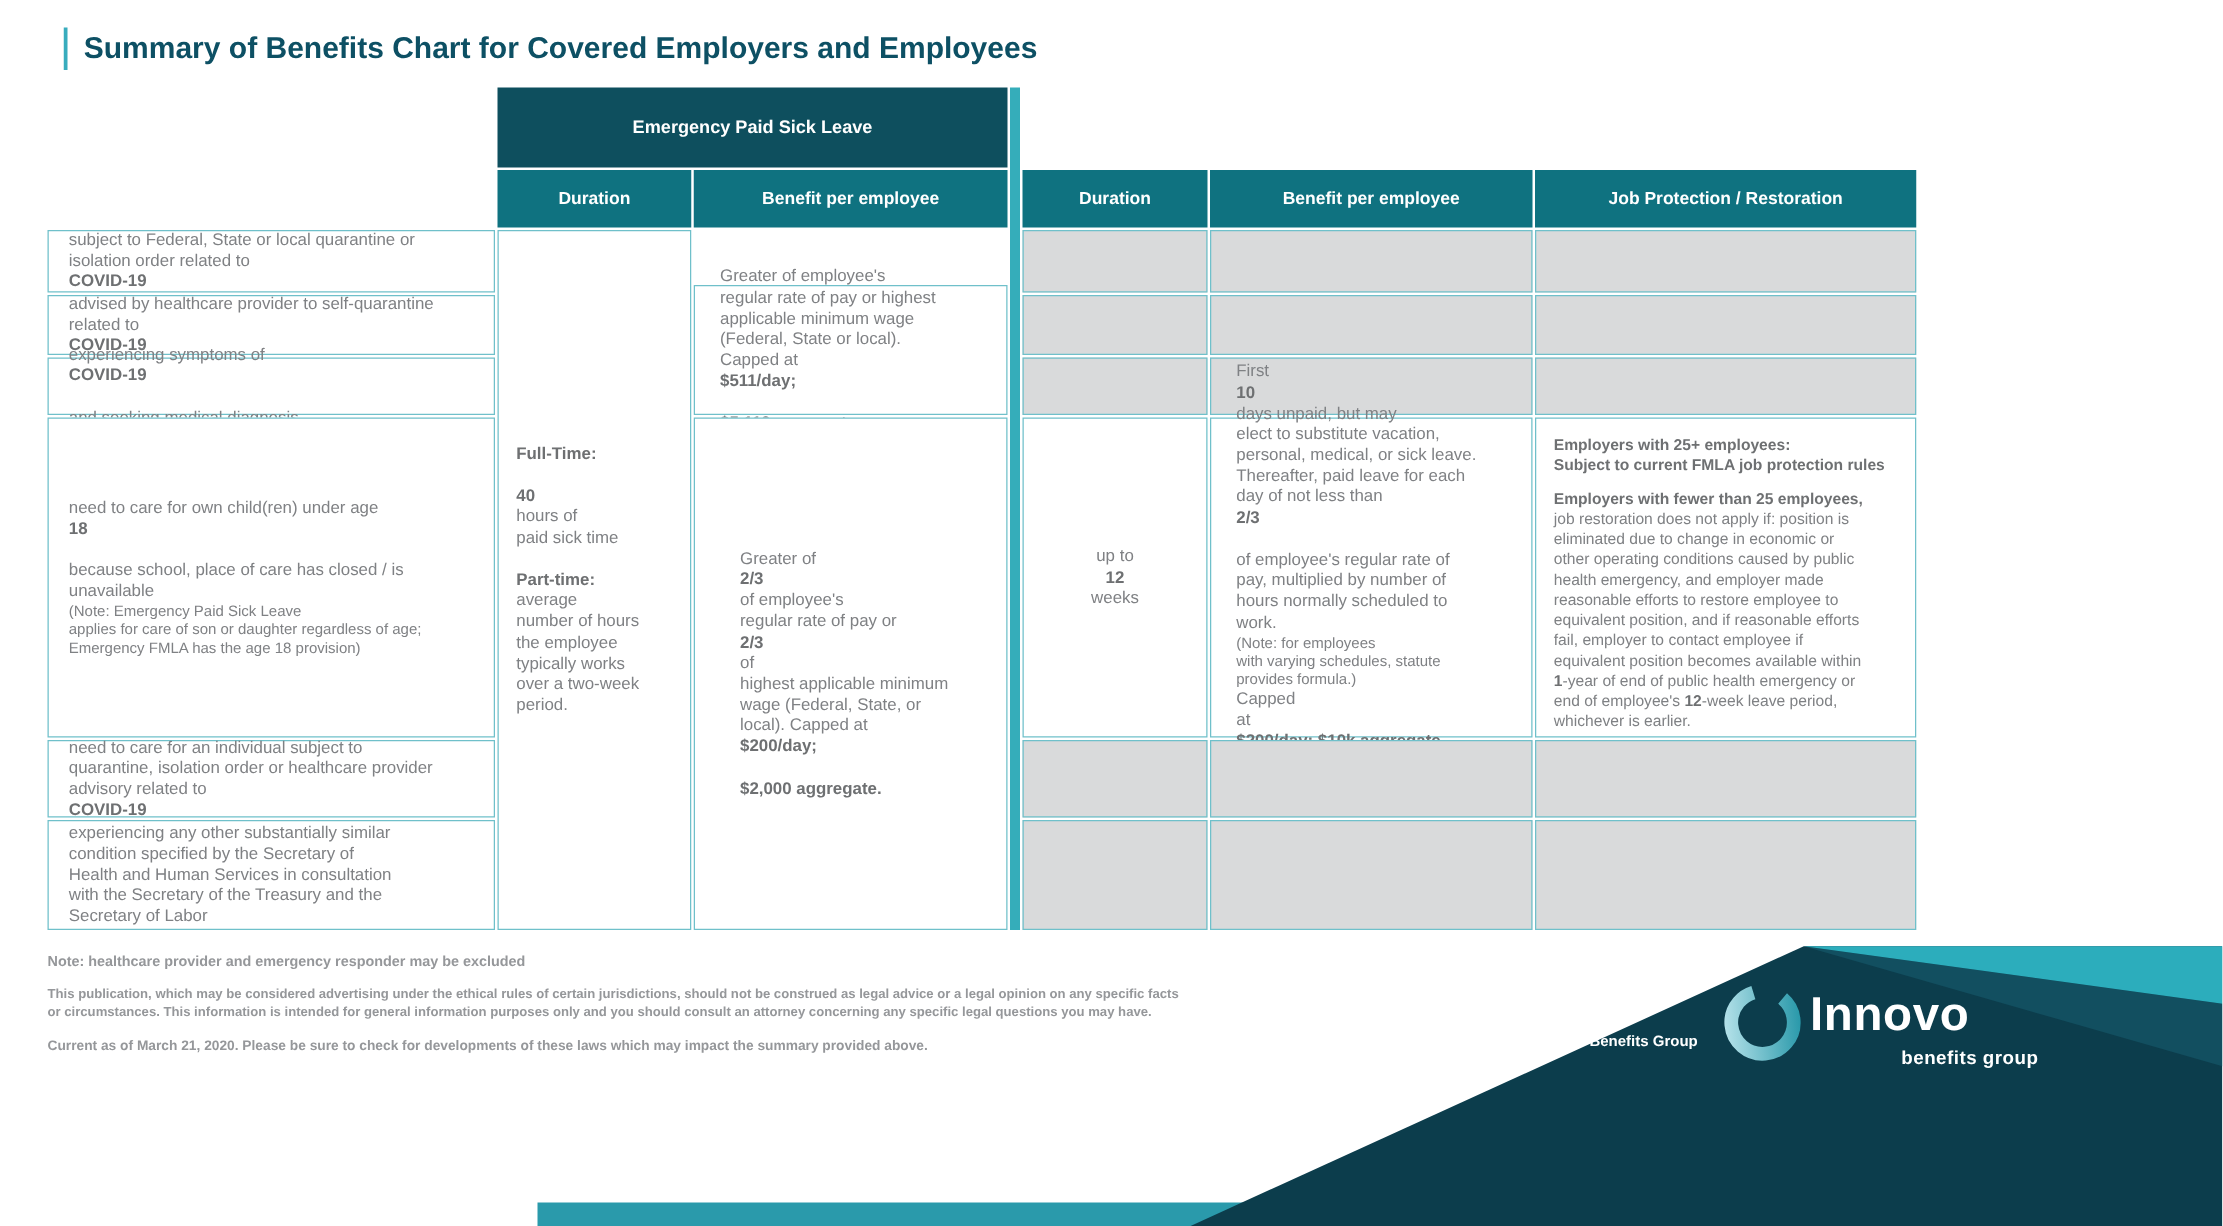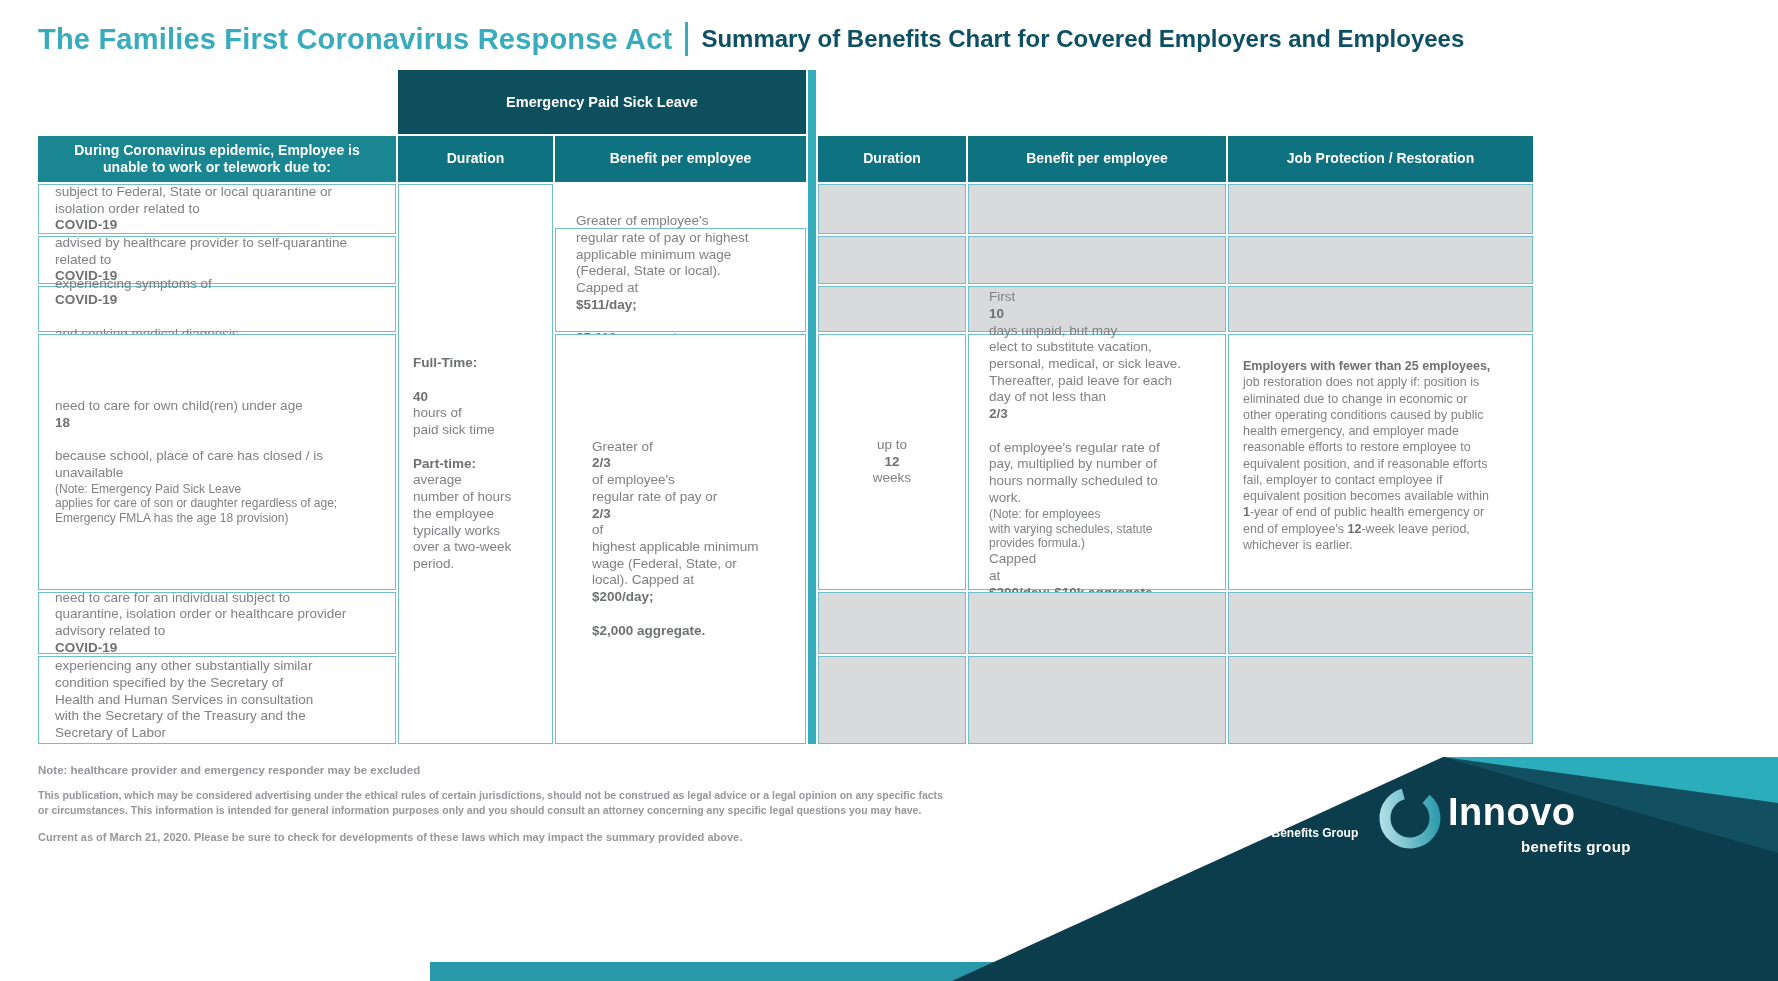--- a/index.html
+++ b/index.html
@@ -97,34 +97,32 @@
   }
   .brand-tagline {
     position: absolute; left: 1521px; top: 838px;
     color: #ffffff; font-size: 15px; font-weight: bold; letter-spacing: 0.4px;
   }
 </style>
 </head>
 <body>
 
 <div class="titlebar">
-  <span class="title-main">The Families First Coronavirus Response Act</span>
   <span class="title-sep"></span>
   <span class="title-sub">Summary of Benefits Chart for Covered Employers and Employees</span>
 </div>
 
 <div class="chart">
 
   <div class="cell blank c1"></div>
   <div class="hdr-group" style="grid-column: 2 / 4; grid-row: 1;">
     <div>Emergency Paid Sick Leave</div>
   </div>
   <div class="divider"></div>
 
-  <div class="hdr-col hdr-reason c1" style="grid-row: 2;">During Coronavirus epidemic, Employee is<br>unable to work or telework due to:</div>
   <div class="hdr-col c2" style="grid-row: 2;">Duration</div>
   <div class="hdr-col c3" style="grid-row: 2;">Benefit per employee</div>
   <div class="hdr-col c5" style="grid-row: 2;">Duration</div>
   <div class="hdr-col c6" style="grid-row: 2;">Benefit per employee</div>
   <div class="hdr-col c7" style="grid-row: 2;">Job Protection / Restoration</div>
 
   <div class="cell reason c1" style="grid-row: 3;">subject to Federal, State or local quarantine or<br>isolation order related to <b>COVID-19</b></div>
   <div class="cell reason c1" style="grid-row: 4;">advised by healthcare provider to self-quarantine<br>related to <b>COVID-19</b></div>
   <div class="cell reason c1" style="grid-row: 5;">experiencing symptoms of <b>COVID-19</b><br>and seeking medical diagnosis</div>
   <div class="cell reason c1" style="grid-row: 6;">need to care for own child(ren) under age <b>18</b><br>because school, place of care has closed / is<br>unavailable <span class="sm">(Note: Emergency Paid Sick Leave<br>applies for care of son or daughter regardless of age;<br>Emergency FMLA has the age 18 provision)</span></div>
@@ -141,20 +139,21 @@
   <div class="cell gray c5" style="grid-row: 4;"></div>
   <div class="cell gray c6" style="grid-row: 4;"></div>
   <div class="cell gray c7" style="grid-row: 4;"></div>
   <div class="cell gray c5" style="grid-row: 5;"></div>
   <div class="cell gray c6" style="grid-row: 5;"></div>
   <div class="cell gray c7" style="grid-row: 5;"></div>
 
   <div class="cell c5 fmla-duration" style="grid-row: 6;">up to <b>12</b> weeks</div>
   <div class="cell c6 fmla-benefit" style="grid-row: 6;">First <b>10</b> days unpaid, but may<br>elect to substitute vacation,<br>personal, medical, or sick leave.<br>Thereafter, paid leave for each<br>day of not less than <b>2/3</b><br>of employee's regular rate of<br>pay, multiplied by number of<br>hours normally scheduled to<br>work. <span class="sm">(Note: for employees<br>with varying schedules, statute<br>provides formula.)</span> Capped<br>at <b>$200/day; $10k aggregate</b><br>per employee.</div>
   <div class="cell c7 job-prot" style="grid-row: 6;">
+    <div class="p1"><b>Employers with 25+ employees:</b><br><b>Subject to current FMLA job protection rules</b></div>
     <div class="p2"><b>Employers with fewer than 25 employees,</b><br>job restoration does not apply if: position is<br>eliminated due to change in economic or<br>other operating conditions caused by public<br>health emergency, and employer made<br>reasonable efforts to restore employee to<br>equivalent position, and if reasonable efforts<br>fail, employer to contact employee if<br>equivalent position becomes available within<br><b>1</b>-year of end of public health emergency or<br>end of employee's <b>12</b>-week leave period,<br>whichever is earlier.</div>
   </div>
 
   <div class="cell gray c5" style="grid-row: 7;"></div>
   <div class="cell gray c6" style="grid-row: 7;"></div>
   <div class="cell gray c7" style="grid-row: 7;"></div>
   <div class="cell gray c5" style="grid-row: 8;"></div>
   <div class="cell gray c6" style="grid-row: 8;"></div>
   <div class="cell gray c7" style="grid-row: 8;"></div>
 </div>

